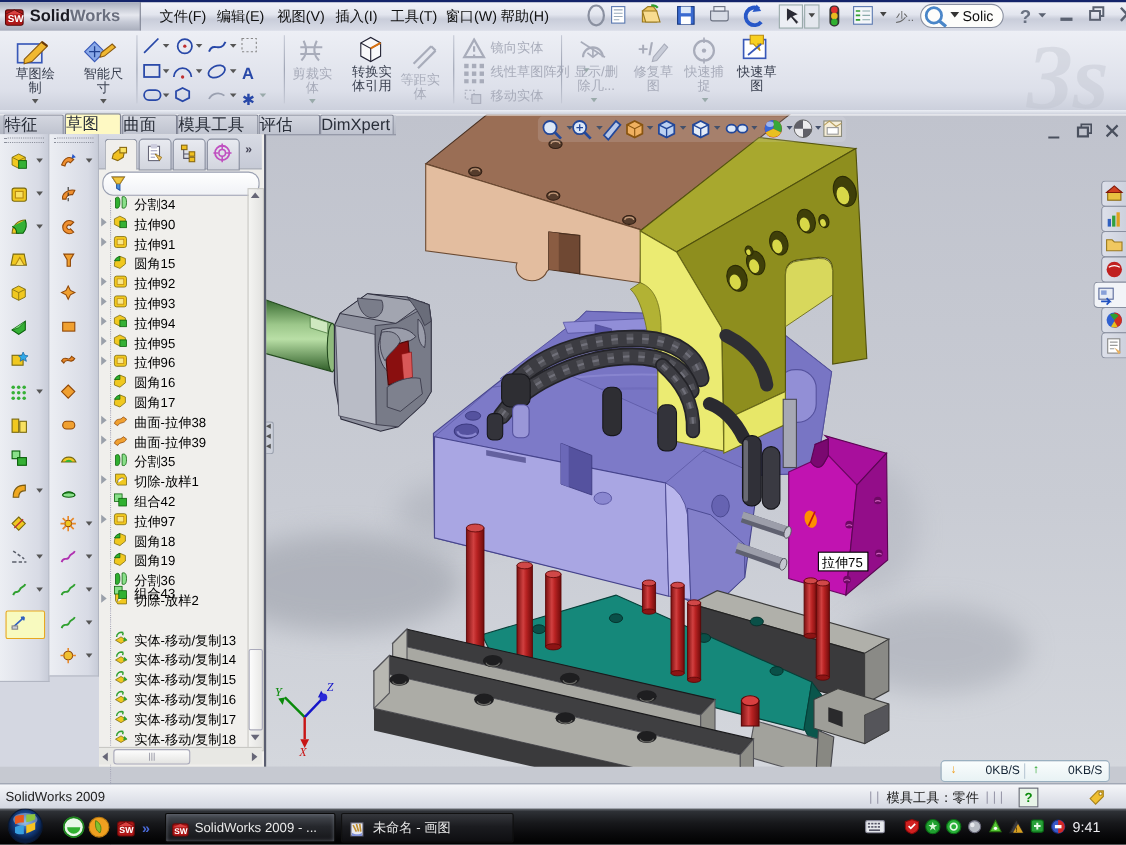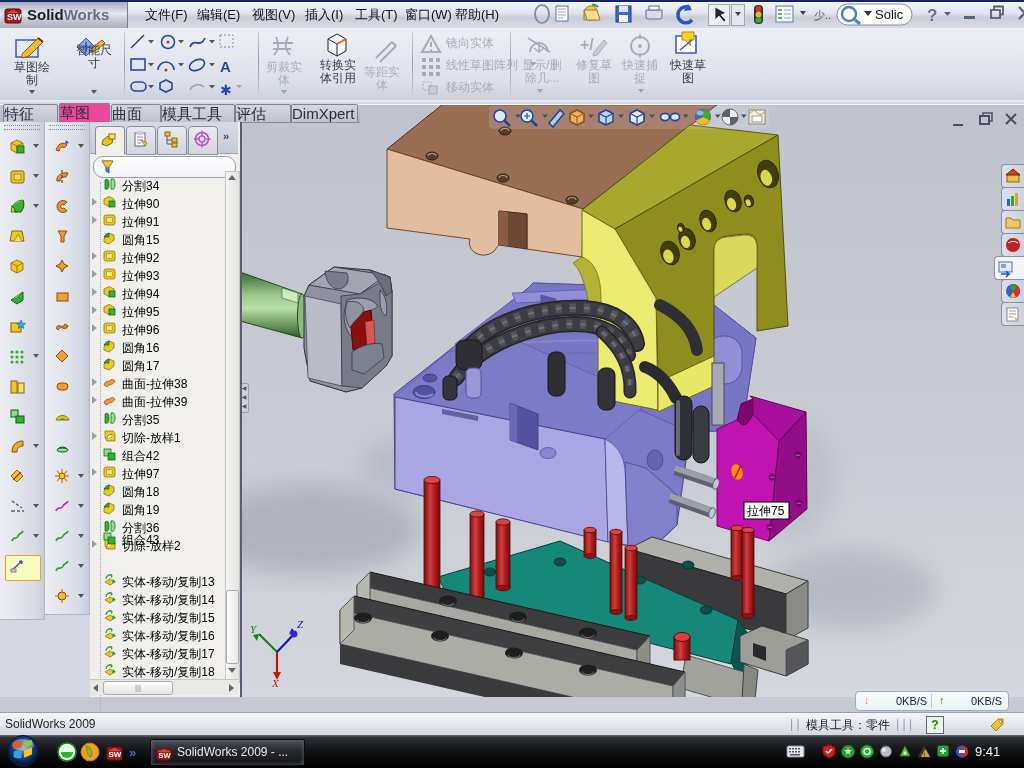--- a/index.html
+++ b/index.html
@@ -2,21 +2,21 @@
 <html><head><meta charset="utf-8">
 <style>
  html,body{margin:0;padding:0;width:1024px;height:768px;overflow:hidden;font-family:"Liberation Sans",sans-serif;}
  .abs{position:absolute;}
  #root{position:absolute;left:0;top:0;width:1024px;height:768px;background:#c6c9d1;overflow:hidden;}
  .menu{top:6px;height:16px;font-size:13px;color:#111;}
  .tbtxt{font-size:12px;color:#3a4050;text-align:center;line-height:13px;white-space:nowrap;}
  .gray{color:#a8acba;}
  .cmtab{top:104px;height:17px;border:1px solid #7e8292;border-bottom:none;border-radius:2px 2px 0 0;
    background:linear-gradient(#d4d7e0,#bfc3cf);font-size:15px;color:#2a2f3a;text-align:left;line-height:17px;}
- .cmtab.active{background:#ec4899;height:18px;top:103px;}
+ .cmtab.active{background:#fef9c3;height:18px;top:103px;}
  .treerow{left:0;width:135px;height:18px;font-size:12px;color:#000;}
  .trlbl{position:absolute;left:32px;top:2px;white-space:nowrap;letter-spacing:0px;}
  .exp{position:absolute;left:2px;top:4px;width:0;height:0;border-left:5px solid #9aa0aa;border-top:4px solid transparent;border-bottom:4px solid transparent;}
  .ticon{position:absolute;left:13px;top:1px;}
  .taskbtn{top:4px;height:25px;border-radius:2px;border:1px solid #111;color:#e8e8e8;font-size:12px;line-height:25px;}
  .sep{width:1px;background:linear-gradient(#c6cad6,#9aa0b0,#c6cad6);}
 </style></head><body>
 <div id="root">
 
 <svg class="abs" style="left:240px;top:100px" width="784" height="597" viewBox="240 100 784 597">
@@ -383,33 +383,34 @@
  <g stroke="#5a6170" stroke-width="1.8" fill="none">
           <rect x="459" y="8" width="9" height="8"></rect>
           <path d="M462,8 V4.5 h9 v8 h-3"></path>
         </g>
  <g stroke="#5a6170" stroke-width="2.2">
           <path d="M487,5 l11,12 M498,5 l-11,12"></path>
         </g>
 </g>
 </svg>
 <div class="abs" style="left:0;top:28px;width:1024px;height:72px;background:linear-gradient(#edeff5 0%,#dde0ea 75%,#ccd0dc 100%);border-bottom:1px solid #989cac;">
+<div class="abs" style="right:16px;top:-6px;font-size:84px;font-style:italic;font-weight:bold;color:#bfc3ce;opacity:0.4;font-family:'Liberation Serif',serif">3s</div>
 <svg class="abs" style="left:14px;top:6px" width="36" height="26">
         <rect x="2" y="6" width="22" height="17" fill="none" stroke="#3858b8" stroke-width="1.5"></rect>
         <path d="M8,20 L24,4 l5,4 L15,22 l-7,2 z" fill="#f0b830" stroke="#8a5a10"></path>
         <path d="M24,4 l5,4" stroke="#6a3a08" stroke-width="2"></path>
       </svg>
 <div class="abs tbtxt" style="left:4px;top:33px;width:56px">草图绘<br>制</div>
 <div class="abs" style="left:29px;top:62px;width:0;height:0;border-top:4px solid #555;border-left:3.5px solid transparent;border-right:3.5px solid transparent"></div>
 <svg class="abs" style="left:72px;top:6px" width="36" height="26">
         <path d="M5,13 L14,4 L23,13 L14,22 Z" fill="#88a8e8" stroke="#3858b8"></path>
         <path d="M14,8 v10 M9,13 h10" stroke="#204090" stroke-width="1.2"></path>
         <path d="M20,14 L30,6 l3,3 L23,17 l-4,1 z" fill="#f0b830" stroke="#8a5a10"></path>
       </svg>
-<div class="abs tbtxt" style="left:66px;top:16px;width:56px">智能尺<br>寸</div>
+<div class="abs tbtxt" style="left:66px;top:33px;width:56px">智能尺<br>寸</div>
 <div class="abs" style="left:91px;top:62px;width:0;height:0;border-top:4px solid #555;border-left:3.5px solid transparent;border-right:3.5px solid transparent"></div>
 <div class="abs sep" style="left:124px;top:4px;height:62px"></div>
 <svg class="abs" style="left:128px;top:3px" width="126" height="68">
 <g stroke="#2848a8" stroke-width="1.6" fill="none">
  <path d="M3,17 L16,4"></path>
  <circle cx="40" cy="11" r="6.5"></circle>
           <circle cx="40" cy="11" r="1.5" fill="#c03030" stroke="none"></circle>
  <path d="M62,16 C66,6 72,18 77,7" stroke-width="1.8"></path>
  <rect x="3" y="28" width="14" height="11"></rect>
  <path d="M30,39 a8,8 0 0 1 16,0"></path>
@@ -1044,20 +1045,27 @@
         </g>
 <text x="72" y="16" font-size="13" font-weight="bold" fill="#4a6ad8">»</text>
 </svg>
 <div class="abs taskbtn" style="left:150px;width:153px;background:linear-gradient(#4a4e55,#26282d 45%,#141518);border:1px solid #0a0a0a;box-shadow:inset 0 0 4px #6a6e78;">
 <svg style="position:absolute;left:5px;top:5px" width="17" height="16">
           <rect x="1" y="4" width="14" height="11" rx="2" fill="#b01818" stroke="#700a0a"></rect>
           <path d="M1,7 L8,4 L15,7" fill="#d84040"></path>
           <text x="2.5" y="13" font-size="7.5" font-weight="bold" fill="#fff">SW</text>
         </svg>
 <span style="margin-left:26px">SolidWorks 2009 - ...</span></div>
+<div class="abs taskbtn" style="left:310px;width:155px;background:linear-gradient(#35373c,#1b1c20 45%,#0e0e11);">
+<svg style="position:absolute;left:6px;top:5px" width="16" height="16">
+          <rect x="2" y="3" width="11" height="12" fill="#e8e8f0" stroke="#556"></rect>
+          <path d="M4,5 l3,6 M7,4 l2,7 M10,4 l1,7" stroke="#c09030" stroke-width="1.5"></path>
+          <path d="M3,12 c3,2 7,2 9,0 l0,3 h-9 z" fill="#8090d8"></path>
+        </svg>
+<span style="margin-left:28px">未命名 - 画图</span></div>
 <svg class="abs" style="left:786px;top:9px" width="20" height="15">
         <rect x="1" y="2" width="17" height="11" rx="1.5" fill="#e8eaee" stroke="#889"></rect>
         <g fill="#556">
           <rect x="3" y="4" width="2" height="1.5"></rect>
           <rect x="6" y="4" width="2" height="1.5"></rect>
           <rect x="9" y="4" width="2" height="1.5"></rect>
           <rect x="12" y="4" width="2" height="1.5"></rect>
           <rect x="3" y="7" width="2" height="1.5"></rect>
           <rect x="6" y="7" width="2" height="1.5"></rect>
           <rect x="9" y="7" width="2" height="1.5"></rect>

